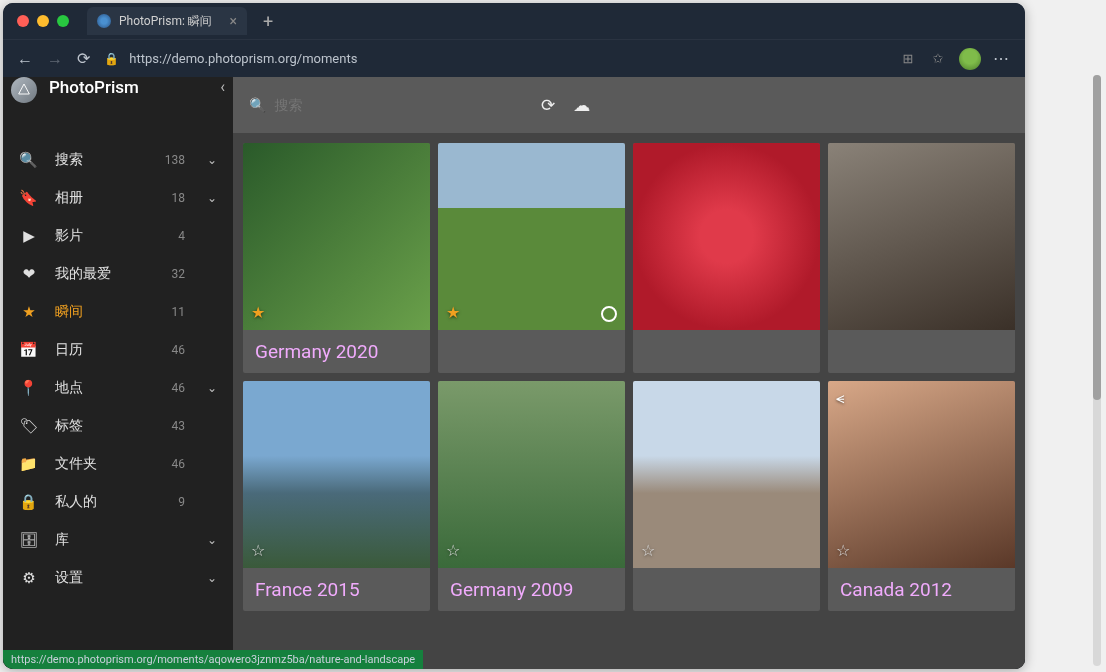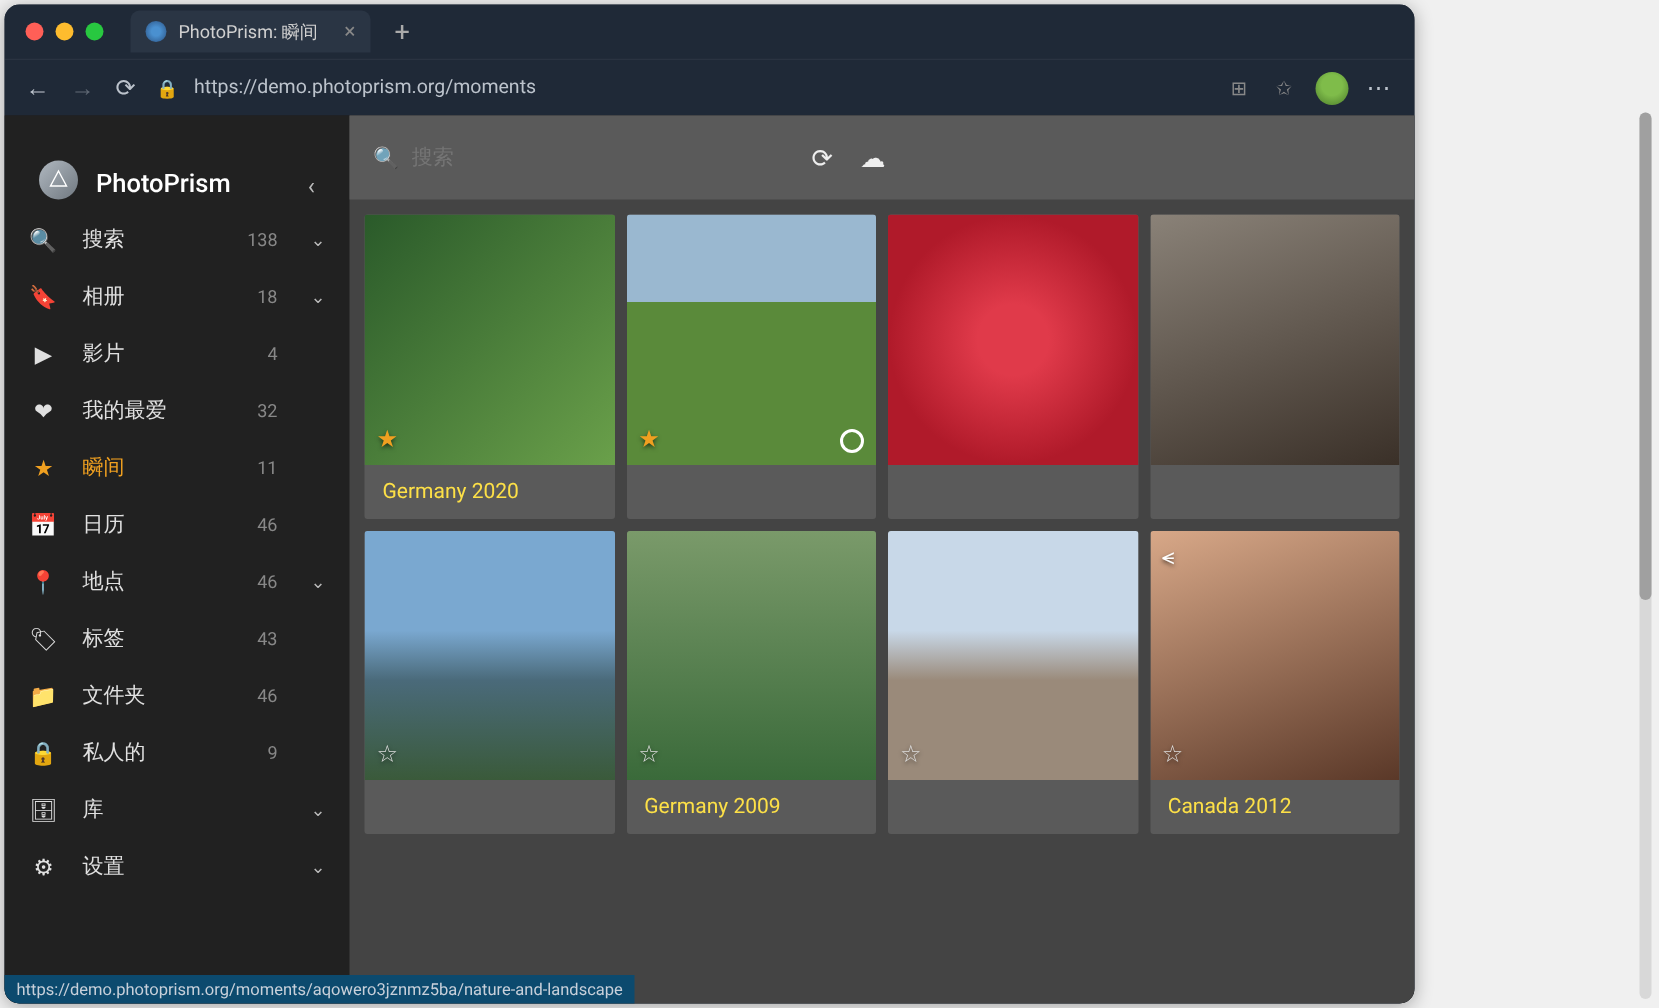--- a/index.html
+++ b/index.html
@@ -1,18 +1,18 @@
 <!DOCTYPE html>
 <html><head>
 <meta charset="utf-8">
 <style>
 * { margin:0; padding:0; box-sizing:border-box; font-family:-apple-system,BlinkMacSystemFont,"Segoe UI",Roboto,sans-serif; }
 body { background:#f0f0f0; width:1106px; height:672px; overflow:hidden; position:relative; }
 
-.browser-window { width:940px; height:666px; margin:3px; border-radius:10px; overflow:hidden; background:#1a2332; box-shadow:0 2px 12px rgba(0,0,0,.3); display:flex; flex-direction:column; }
+.browser-window { width:1022px; height:666px; margin:3px; border-radius:10px; overflow:hidden; background:#1a2332; box-shadow:0 2px 12px rgba(0,0,0,.3); display:flex; flex-direction:column; }
 
 .title-bar { height:36px; background:#1f2937; display:flex; align-items:center; padding:0 14px; gap:8px; }
 .traffic { display:flex; gap:8px; }
 .dot { width:12px; height:12px; border-radius:50%; }
 .dot.red{background:#ff5f57;} .dot.yellow{background:#febc2e;} .dot.green{background:#28c840;}
 .tab { margin-left:10px; height:28px; background:#2a3544; border-radius:6px 6px 0 0; display:flex; align-items:center; padding:0 10px; gap:8px; color:#d0d0d0; font-size:12px; min-width:160px; }
 .tab .favicon { width:14px; height:14px; border-radius:50%; background:radial-gradient(circle,#4a90d0 30%,#2a5080); }
 .tab .tabx { margin-left:auto; color:#888; font-size:14px; }
 .newtab { color:#aaa; font-size:18px; margin-left:8px; }
 
@@ -21,21 +21,21 @@
 .url-box { display:flex; align-items:center; gap:10px; flex:1; font-size:13px; color:#bcc3cc; }
 .url-box .lock { font-size:12px; }
 .url-actions { display:flex; gap:12px; align-items:center; }
 .ext-icon { width:18px; height:18px; border-radius:4px; display:inline-flex; align-items:center; justify-content:center; color:#888; font-size:13px; }
 .avatar-ext { width:22px; height:22px; border-radius:50%; background:radial-gradient(circle at 50% 40%, #7fbc4a 40%, #4a7a2a); }
 .dots { letter-spacing:2px; }
 
 .app-shell { flex:1; display:flex; background:#212121; min-height:0; }
 
 .sidebar { width:230px; background:#212121; color:#dcdcdc; display:flex; flex-direction:column; padding-bottom:8px; }
-.brand { height:56px; display:flex; align-items:flex-end; gap:12px; padding:0 23px; }
+.brand { height:56px; display:flex; align-items:flex-start; gap:12px; padding:0 8px; }
 .logo { width:26px; height:26px; border-radius:50%; background:linear-gradient(135deg,#b0b8c0,#707880); display:flex; align-items:center; justify-content:center; }
 .logo svg { width:16px; height:16px; }
 .brand-name { font-size:17px; font-weight:500; color:#fff; flex:1; }
 .collapse { color:#bbb; font-size:16px; }
 
 .nav { list-style:none; margin-top:8px; }
 .nav-item { display:flex; align-items:center; height:38px; padding:0 16px; gap:16px; cursor:pointer; font-size:14px; color:#e0e0e0; }
 .nav-item.active { color:#f0a020; }
 .nav-icon { width:20px; text-align:center; font-size:15px; }
 .nav-label { flex:1; }
@@ -51,23 +51,23 @@
 .tool-icons { display:flex; gap:18px; align-items:center; color:#eee; font-size:17px; }
 
 .grid { flex:1; overflow:auto; padding:10px; display:grid; grid-template-columns:repeat(4,1fr); gap:8px; align-content:start; }
 .card { background:#5a5a5a; border-radius:2px; overflow:hidden; display:flex; flex-direction:column; }
 .thumb { aspect-ratio:1/1; position:relative; background-size:cover; background-position:center; }
 .thumb .fav { position:absolute; bottom:8px; left:8px; font-size:16px; text-shadow:0 1px 3px rgba(0,0,0,.6); }
 .thumb .fav.on { color:#f0a020; }
 .thumb .fav.off { color:#ddd; }
 .thumb .share { position:absolute; top:8px; left:8px; color:#fff; font-size:15px; text-shadow:0 1px 3px rgba(0,0,0,.6); }
 .thumb .circ { position:absolute; bottom:8px; right:8px; width:16px; height:16px; border:2px solid #fff; border-radius:50%; }
-.caption { padding:10px 12px; color:#fde047; font-size:14px; }
-
-.statusbar { position:absolute; left:3px; bottom:3px; background:#0c4a6e; color:#c8d0da; font-size:11px; padding:3px 8px; border-bottom-left-radius:10px; }
+.caption { padding:10px 12px; color:#f0abfc; font-size:19px; }
+
+.statusbar { position:absolute; left:3px; bottom:3px; background:#15803d; color:#c8d0da; font-size:11px; padding:3px 8px; border-bottom-left-radius:10px; }
 
 .scrollbar-track { position:absolute; right:5px; top:75px; bottom:6px; width:8px; background:#d8d8d8; border-radius:4px; }
 .scrollbar-thumb { position:absolute; top:0; width:100%; height:55%; background:#a0a0a0; border-radius:4px; }
 
 
 .ph0{background:linear-gradient(135deg,#2a5a2a,#6aa04a);}
 .ph1{background:linear-gradient(180deg,#9ab8d0 35%,#5a8a3a 35%);}
 .ph2{background:radial-gradient(circle,#e03a4a 20%,#b01a2a 70%);}
 .ph3{background:linear-gradient(160deg,#8a8278,#3a3028);}
 .ph4{background:linear-gradient(180deg,#7aa8d0 40%,#4a6a7a 60%,#3a5a3a);}
@@ -223,20 +223,21 @@
           <div class="card">
             <div class="thumb ph2"></div>
           </div>
           <div class="card">
             <div class="thumb ph3"></div>
           </div>
           <div class="card">
             <div class="thumb ph4">
               <span class="fav off">☆</span>
             </div>
+            <div class="caption">France 2015</div>
           </div>
           <div class="card">
             <div class="thumb ph5">
               <span class="fav off">☆</span>
             </div>
             <div class="caption">Germany 2009</div>
           </div>
           <div class="card">
             <div class="thumb ph6">
               <span class="fav off">☆</span>

